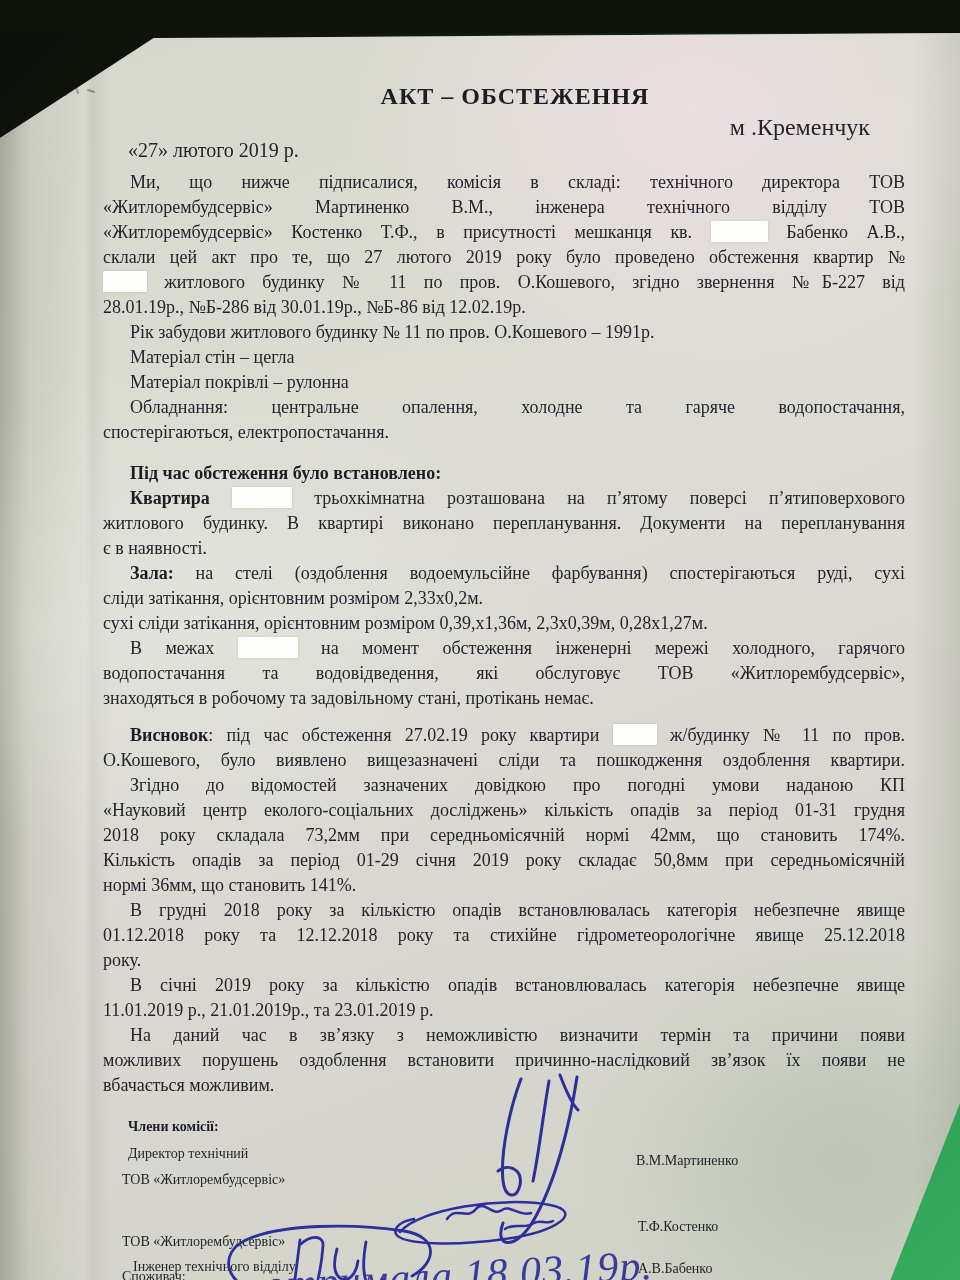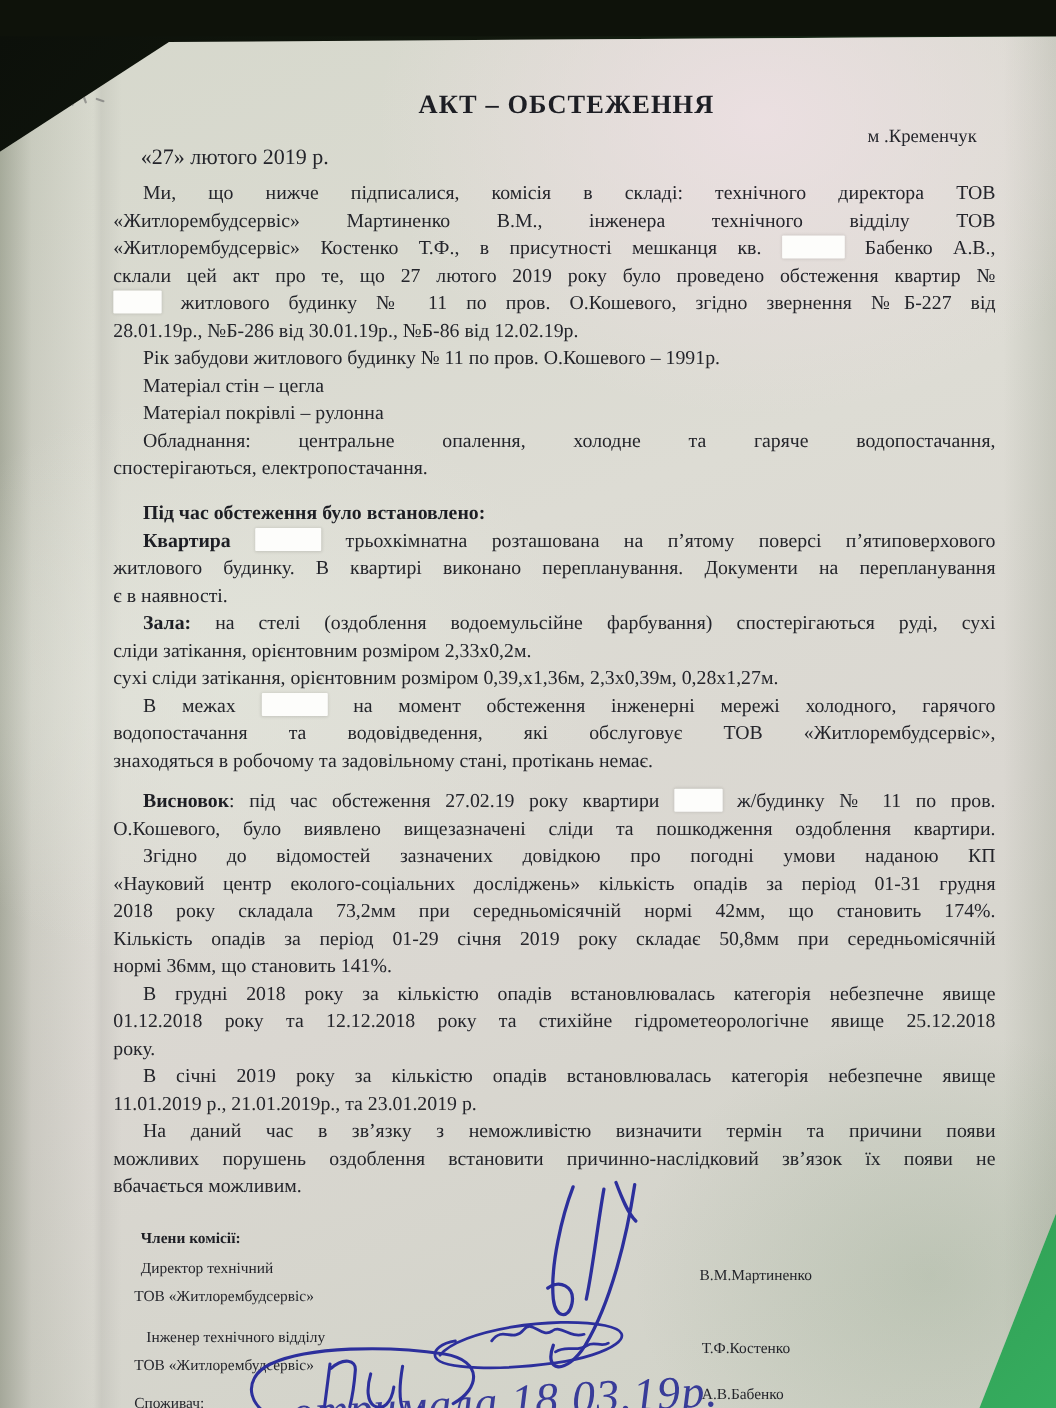--- a/index.html
+++ b/index.html
@@ -11,21 +11,21 @@
     background:
       radial-gradient(52% 30% at 72% 6%,rgba(238,224,228,.85),rgba(238,224,228,0) 70%),
       radial-gradient(45% 28% at 22% 46%,rgba(228,231,221,.6),rgba(228,231,221,0) 75%),
       radial-gradient(40% 25% at 88% 88%,rgba(110,140,105,.22),rgba(110,140,105,0) 70%),
       linear-gradient(to right,rgba(70,80,55,.34) 0,rgba(70,80,55,.10) 3%,rgba(70,80,55,0) 9%),
       linear-gradient(to left,rgba(120,130,110,.22) 0,rgba(120,130,110,0) 5%),
       linear-gradient(to right,rgba(0,0,0,0) 8.8%,rgba(0,0,0,.055) 9.6%,rgba(0,0,0,0) 11.5%),
       linear-gradient(160deg,#d6d8cc 0%,#dddcd4 38%,#dad7d1 62%,#cfd2c6 100%);}
   .doc-title{margin-top:50px;padding-left:70px;text-align:center;
     font-size:24px;font-weight:bold;letter-spacing:1px;color:#1d1e24;}
-  .doc-place{margin-top:4px;text-align:right;padding-right:72px;font-size:17px;}
+  .doc-place{margin-top:4px;text-align:right;padding-right:90px;font-size:24px;}
   .doc-date{margin-top:-2px;padding-left:128px;font-size:20px;}
   .doc-body{margin-top:8px;padding:0 55px 0 103px;}
   .dl{font-size:18px;line-height:25px;min-height:25px;text-align:left;}
   .dl.j{text-align:justify;text-align-last:justify;}
   .dl.ind{text-indent:27px;}
   .b{font-weight:bold;color:#1d1e24;}
   .redact{display:inline-block;height:21px;background:#fdfdfb;vertical-align:-4px;
     box-shadow:0 0 3px rgba(0,0,0,.13);border-radius:1px;}
   .sig-item{position:absolute;font-size:14px;white-space:nowrap;}
   .s-head{font-weight:bold;color:#1d1e24;}
@@ -82,21 +82,21 @@
         <div class="dl j ind"><span>На даний час в зв’язку з неможливістю визначити термін та причини появи</span></div>
         <div class="dl j"><span>можливих порушень оздоблення встановити причинно-наслідковий зв’язок їх появи не</span></div>
         <div class="dl"><span>вбачається можливим.</span></div>
       </div>
 
     <div class="sig-item s-head" style="left:128px;top:1086px;">Члени комісії:</div>
     <div class="sig-item" style="left:128px;top:1113px;">Директор технічний</div>
     <div class="sig-item" style="left:122px;top:1139px;">ТОВ «Житлорембудсервіс»</div>
     <div class="sig-item" style="left:636px;top:1120px;">В.М.Мартиненко</div>
 
-    <div class="sig-item" style="left:133px;top:1176px;text-align:center;">Інженер технічного відділу</div>
+    <div class="sig-item" style="left:133px;top:1226px;text-align:center;">Інженер технічного відділу</div>
     <div class="sig-item" style="left:122px;top:1201px;">ТОВ «Житлорембудсервіс»</div>
     <div class="sig-item" style="left:638px;top:1186px;">Т.Ф.Костенко</div>
 
     <div class="sig-item" style="left:122px;top:1236px;">Споживач:</div>
     <div class="sig-item" style="left:638px;top:1228px;">А.В.Бабенко</div>
 
     <div class="handwriting">отримала 18.03.19р.</div>
 
     <svg class="ink" width="960" height="1280" viewBox="0 0 960 1280">
       <path style="stroke:rgba(70,70,75,.45);stroke-width:2" d="M60 52 l6 10 m8 -13 l4 11 m10 -3 l6 2"></path>

